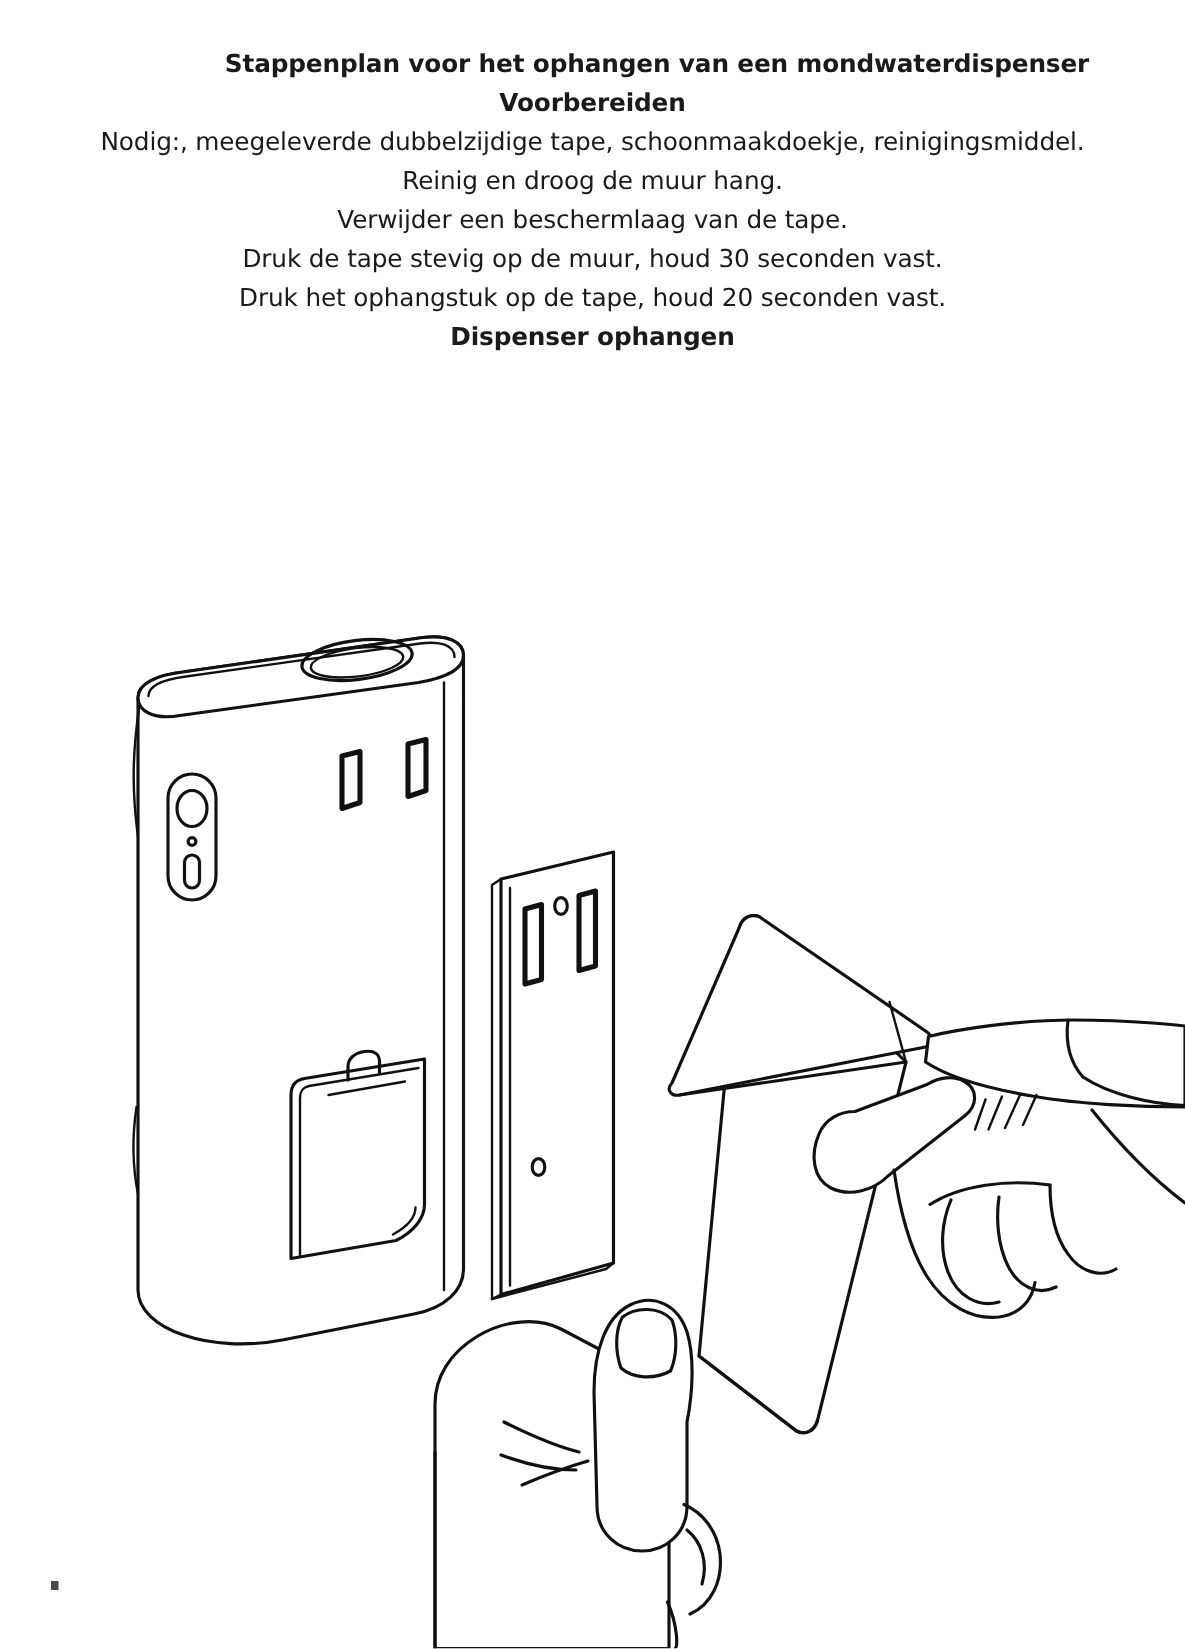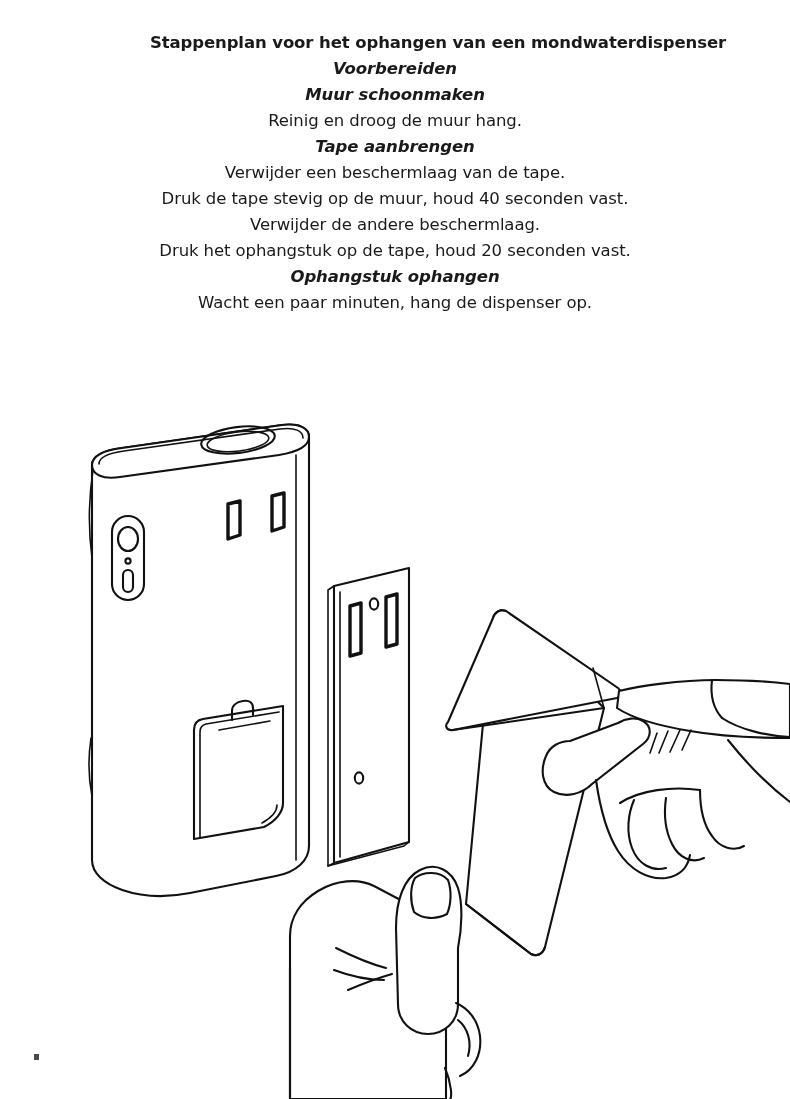--- a/index.html
+++ b/index.html
@@ -33,21 +33,20 @@
     width: 100%;
     text-align: center;
     line-height: 26px;
     height: 26px;
     white-space: nowrap;
     letter-spacing: -0.1px;
   }
   .line.heading {
     font-weight: bold;
     font-size: 16.5px;
-    font-style: italic;
   }
   .line.body {
     font-weight: normal;
     font-size: 16.5px;
   }
   .line.title {
     font-weight: bold;
     font-size: 16.5px;
     padding-left: 43px;
   }
@@ -101,29 +100,26 @@
   }
 </style>
 </head>
 <body>
 
 <div id="page">
 
   <div id="instructions">
     <span class="line title">Stappenplan voor het ophangen van een mondwaterdispenser</span>
     <span class="line heading">Voorbereiden</span>
-    <span class="line heading">Muur schoonmaken</span>
+    <span class="line body">Nodig:, meegeleverde dubbelzijdige tape, schoonmaakdoekje, reinigingsmiddel.</span>
     <span class="line body">Reinig en droog de muur hang.</span>
-    <span class="line heading">Tape aanbrengen</span>
     <span class="line body">Verwijder een beschermlaag van de tape.</span>
-    <span class="line body">Druk de tape stevig op de muur, houd 40 seconden vast.</span>
-    <span class="line body">Verwijder de andere beschermlaag.</span>
+    <span class="line body">Druk de tape stevig op de muur, houd 30 seconden vast.</span>
     <span class="line body">Druk het ophangstuk op de tape, houd 20 seconden vast.</span>
-    <span class="line heading">Ophangstuk ophangen</span>
-    <span class="line body">Wacht een paar minuten, hang de dispenser op.</span>
+    <span class="line heading">Dispenser ophangen</span>
   </div>
 
   <div id="illustration">
     <svg viewBox="0 0 790 691" xmlns="http://www.w3.org/2000/svg">
 
       <g>
 
         <path class="ink-fill-white" d="M 92 57
                  C 92 48, 104 42, 122 40
                  L 282 17

